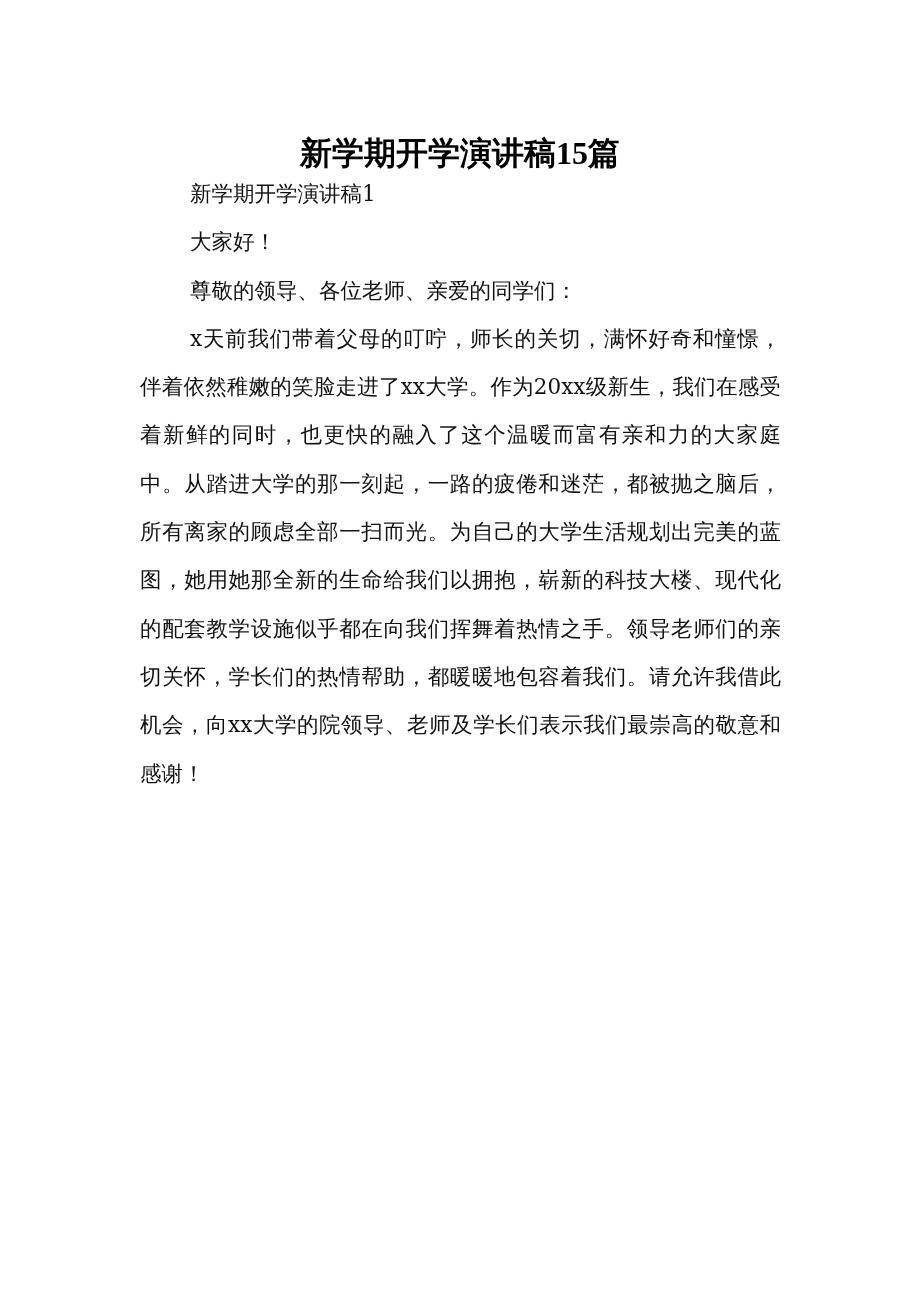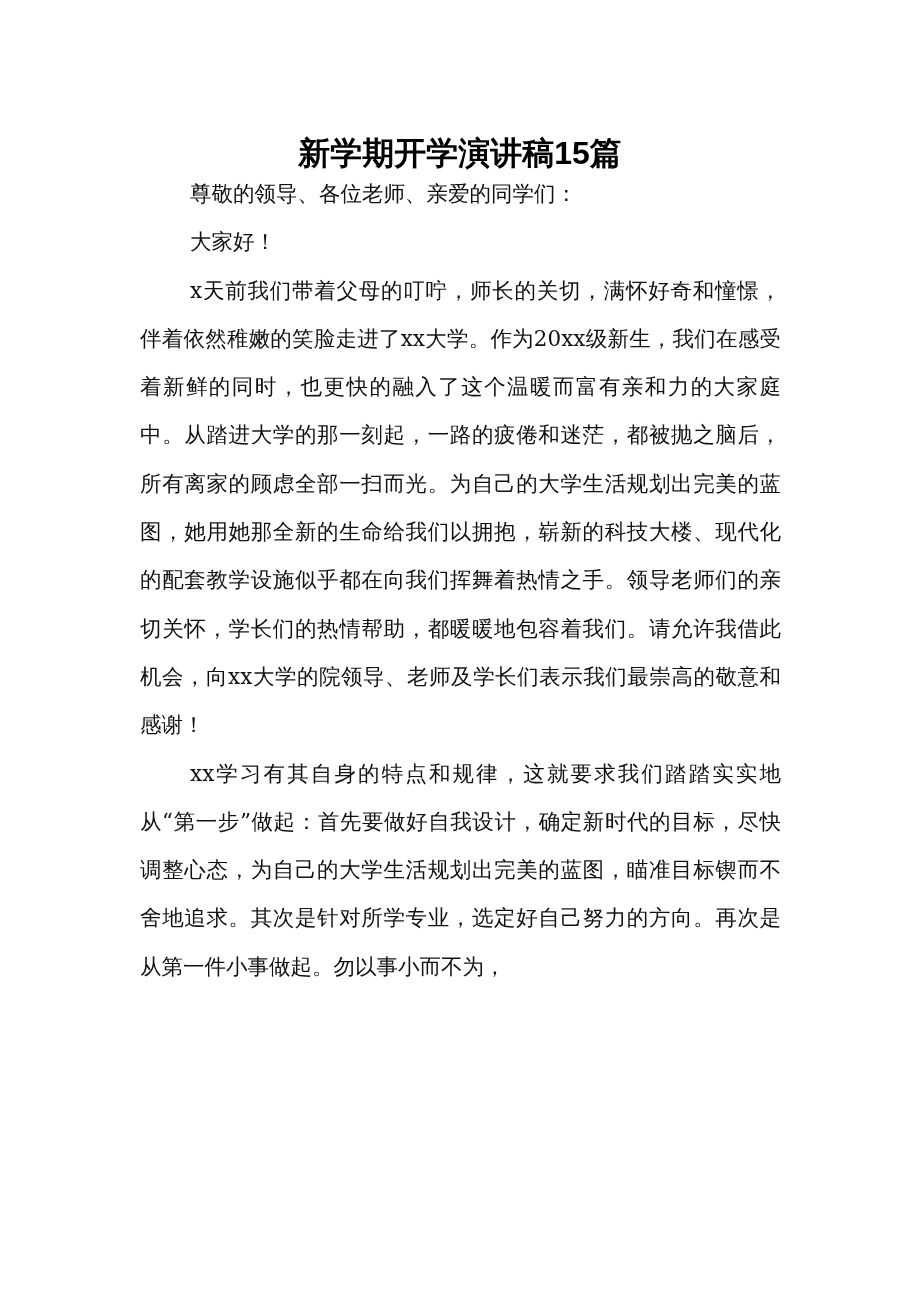--- a/index.html
+++ b/index.html
@@ -21,21 +21,21 @@
       width: 920px;
       height: 1302px;
       background: #ffffff;
     }
     .title {
       position: absolute;
       left: 0;
       top: 110px;
       width: 920px;
       text-align: center;
-      font-family: Liberation Sans, sans-serif;
+      font-family: Liberation Serif, serif;
       font-weight: bold;
       font-size: 32px;
       line-height: 44px;
       letter-spacing: 0px;
       color: #000000;
     }
     .body {
       position: absolute;
       left: 140px;
       top: 170px;
@@ -53,18 +53,18 @@
       word-break: break-all;
     }
   </style>
 </head>
 <body>
 
 <div class="page">
   <h1 class="title">新学期开学演讲稿15篇</h1>
 
   <div class="body">
+    <p class="para">新学期开学演讲稿1</p>
+    <p class="para">大家好！</p>
     <p class="para">尊敬的领导、各位老师、亲爱的同学们：</p>
-    <p class="para">大家好！</p>
     <p class="para">x天前我们带着父母的叮咛，师长的关切，满怀好奇和憧憬，伴着依然稚嫩的笑脸走进了xx大学。作为20xx级新生，我们在感受着新鲜的同时，也更快的融入了这个温暖而富有亲和力的大家庭中。从踏进大学的那一刻起，一路的疲倦和迷茫，都被抛之脑后，所有离家的顾虑全部一扫而光。为自己的大学生活规划出完美的蓝图，她用她那全新的生命给我们以拥抱，崭新的科技大楼、现代化的配套教学设施似乎都在向我们挥舞着热情之手。领导老师们的亲切关怀，学长们的热情帮助，都暖暖地包容着我们。请允许我借此机会，向xx大学的院领导、老师及学长们表示我们最崇高的敬意和感谢！</p>
-    <p class="para">xx学习有其自身的特点和规律，这就要求我们踏踏实实地从“第一步”做起：首先要做好自我设计，确定新时代的目标，尽快调整心态，为自己的大学生活规划出完美的蓝图，瞄准目标锲而不舍地追求。其次是针对所学专业，选定好自己努力的方向。再次是从第一件小事做起。勿以事小而不为，</p>
   </div>
 </div>
 
 </body></html>

